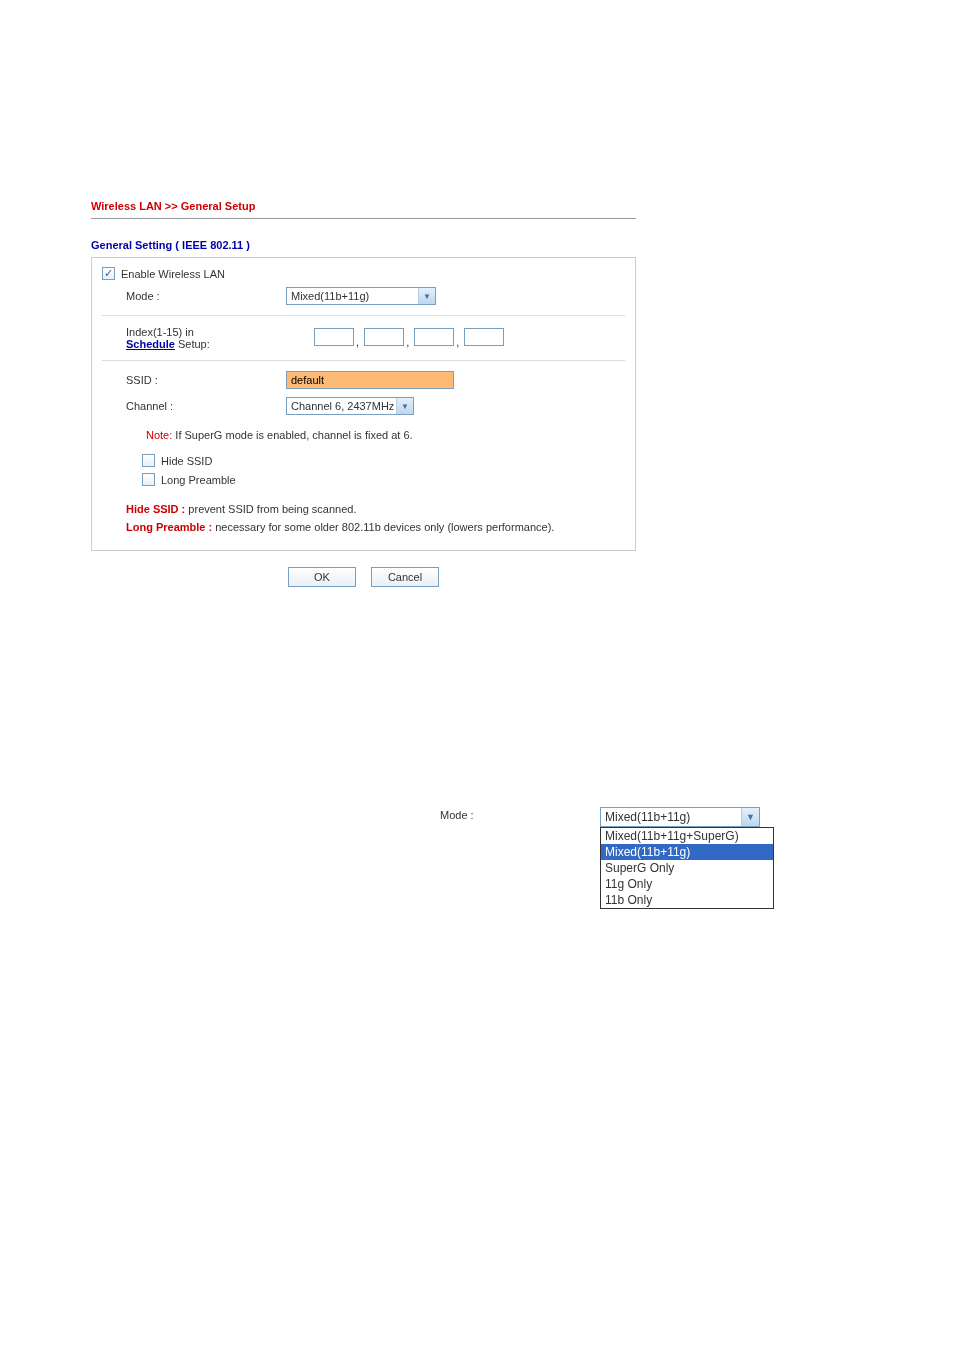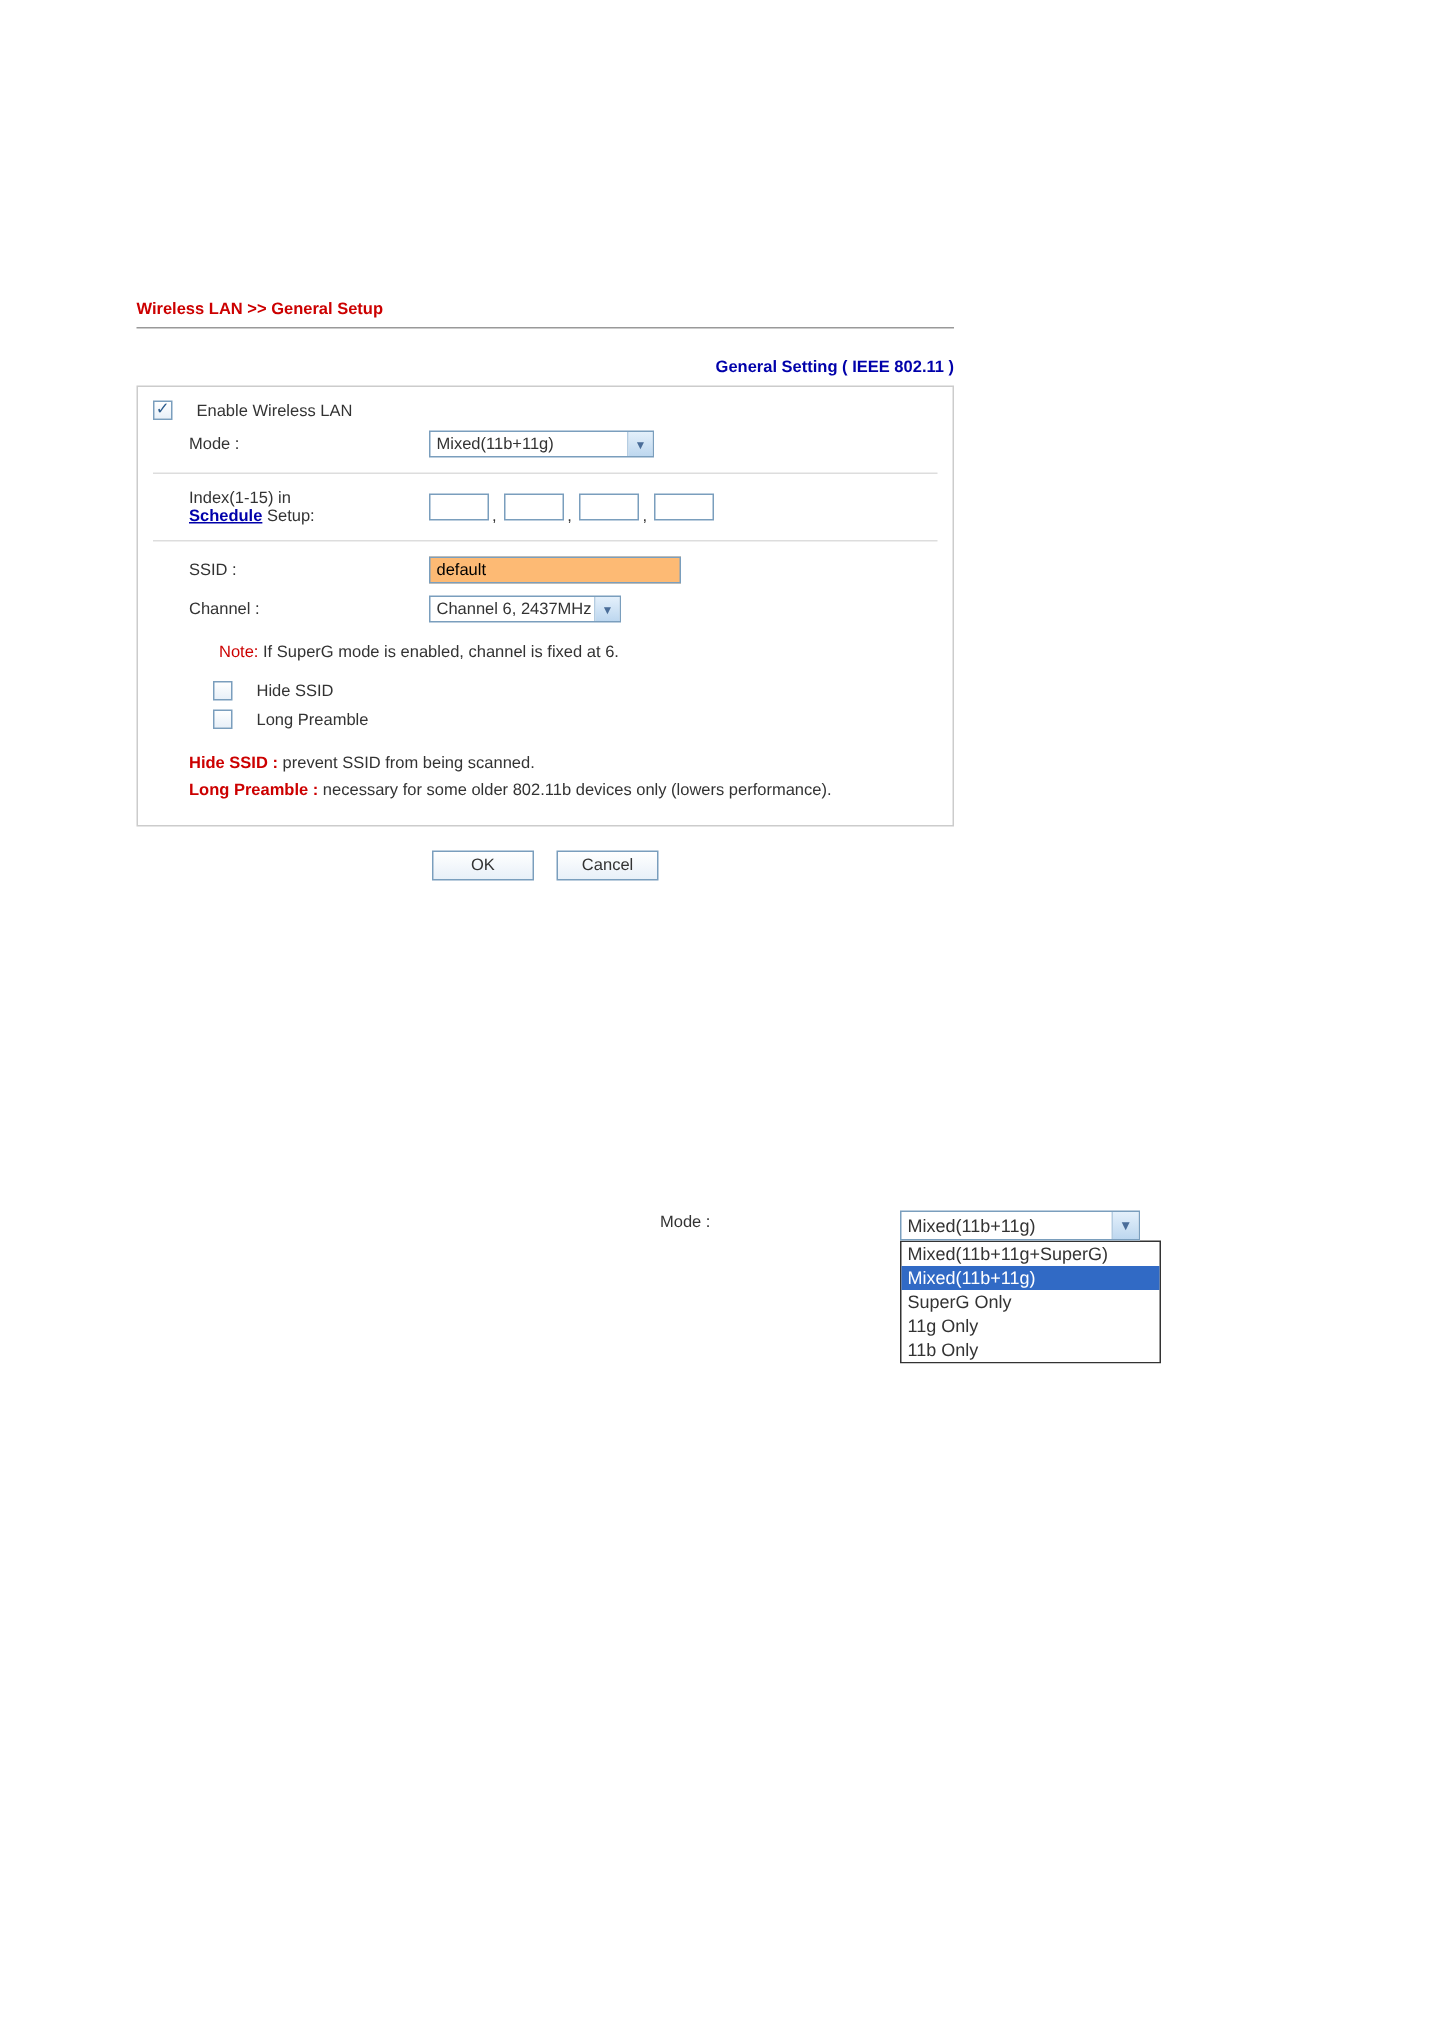--- a/index.html
+++ b/index.html
@@ -25,42 +25,41 @@
       font-size: 11px;
       padding-bottom: 6px;
       border-bottom: 1px solid #999;
       margin-bottom: 20px;
     }
     .section-title {
       color: #00a;
       font-weight: bold;
       font-size: 11px;
       margin-bottom: 6px;
-      text-align: right;
     }
     .panel {
       border: 1px solid #ccc;
       padding: 6px 10px 14px 10px;
     }
     .row {
       display: flex;
       align-items: center;
       padding: 4px 0;
     }
     .row .label-cell {
       width: 160px;
       padding-left: 24px;
     }
     .row .input-cell {
       flex: 1;
     }
     .checkbox-row {
       display: flex;
       align-items: center;
-      gap: 16px;
+      gap: 6px;
       padding: 3px 0;
     }
     .checkbox {
       width: 13px;
       height: 13px;
       border: 1px solid #7a9ebd;
       background: linear-gradient(to bottom, #fff, #e8f0f8);
       display: inline-flex;
       align-items: center;
       justify-content: center;
@@ -241,21 +240,21 @@
         <div class="input-cell">
           <span class="select" style="width:150px;">
             <span class="select-text">Mixed(11b+11g)</span>
             <span class="select-arrow">▼</span>
           </span>
         </div>
       </div>
 
       <div class="divider"></div>
 
-      <div class="row" style="align-items:flex-end;">
+      <div class="row" style="align-items:center;gap:28px;">
         <div class="label-cell">
           <span>Index(1-15) in</span><br>
           <a class="link" href="#">Schedule</a><span> Setup:</span>
         </div>
         <div class="input-cell">
           <span class="idx-input"></span><span class="idx-sep">,</span>
           <span class="idx-input"></span><span class="idx-sep">,</span>
           <span class="idx-input"></span><span class="idx-sep">,</span>
           <span class="idx-input"></span>
         </div>

